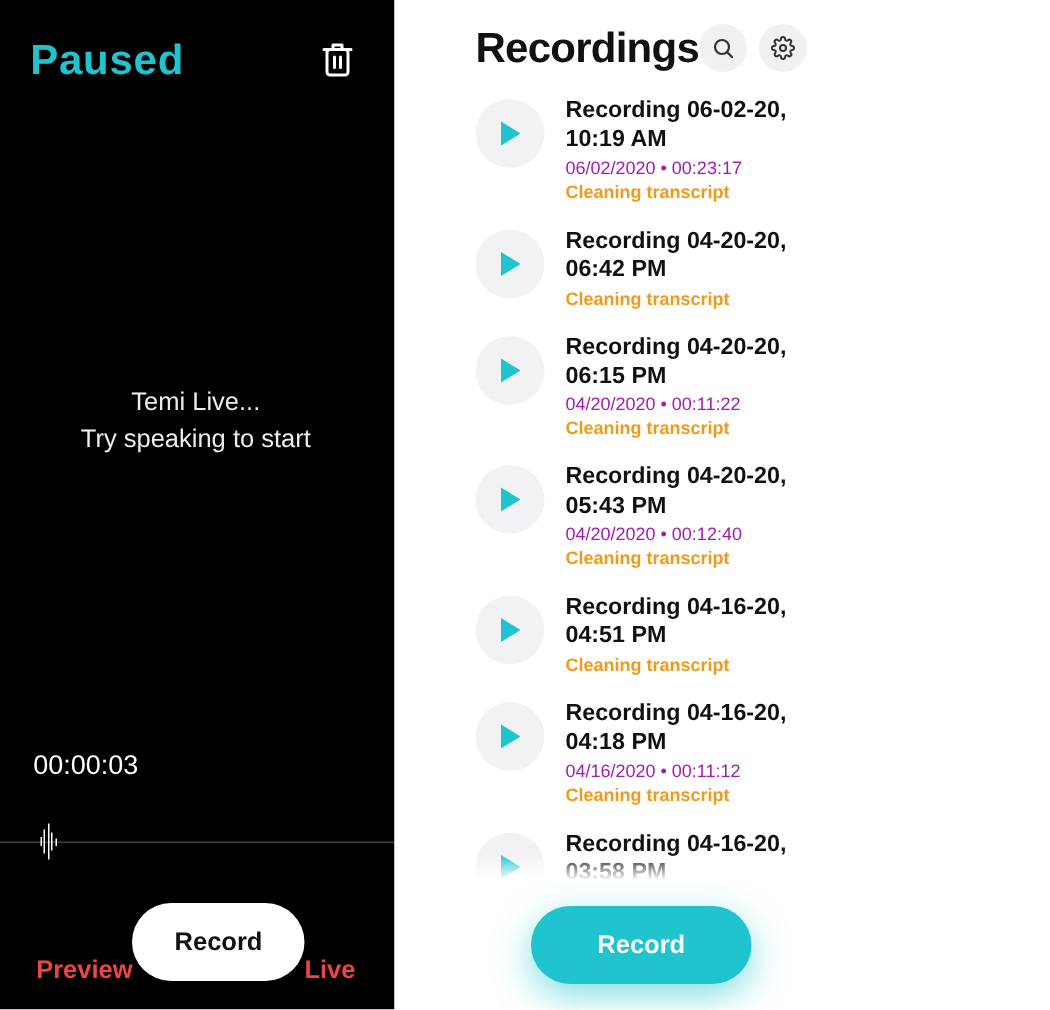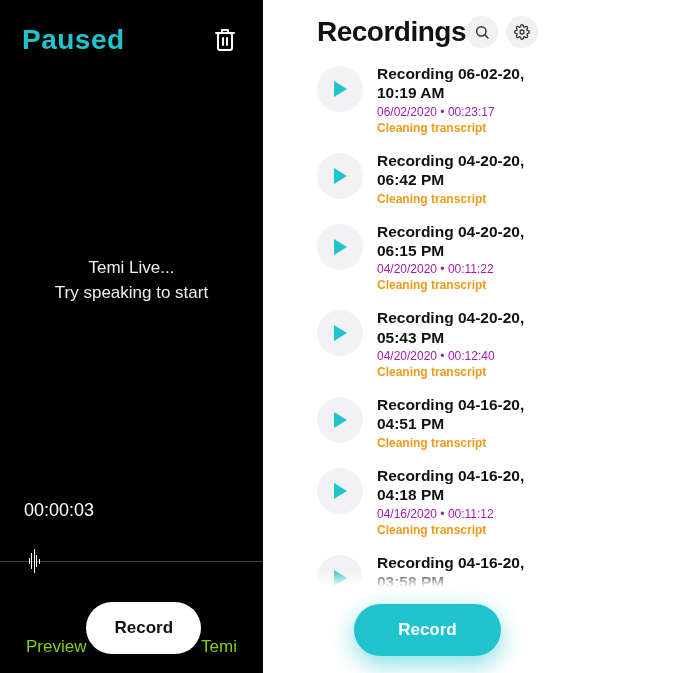--- a/index.html
+++ b/index.html
@@ -33,21 +33,21 @@
       width: 12px; height: 26px; display:flex; align-items:center; justify-content:center;
     }
     .wave-blip span{
       display:inline-block; width:1px; background:#fff; margin:0 1px;
     }
     .left-footer {
       height: 90px; display: flex; align-items: center; justify-content: space-between;
       padding: 0 26px;
     }
     .ghost-btn {
-      background: none; border: none; color: #84cc16; font-size: 17px; font-weight: 400; cursor: pointer; margin-top: 38px;
+      background: none; border: none; color: #ef4444; font-size: 17px; font-weight: 700; cursor: pointer; margin-top: 38px;
     }
     .resume-btn {
       background: #fff; color: #111; border: none; font-size: 17px; font-weight: 700;
       padding: 16px 28px; border-radius: 999px; cursor: pointer;
     }
     
     .right {
       width: 350px; height: 673px; background: #fff; color: #111; position: relative;
       display: flex; flex-direction: column; padding-left: 36px;
     }
@@ -121,21 +121,21 @@
           <span style="height:16px"></span>
           <span style="height:24px"></span>
           <span style="height:12px"></span>
           <span style="height:5px"></span>
       </div>
     </div>
 
     <div class="left-footer">
       <button class="ghost-btn">Preview</button>
       <button class="resume-btn">Record</button>
-      <button class="ghost-btn">Temi</button>
+      <button class="ghost-btn">Live</button>
     </div>
   </div>
 
   <div class="right">
     <div class="right-header">
       <div class="recordings-title">Recordings</div>
       <div class="hdr-icons">
         <button class="circ-btn">
           <svg width="16" height="16" viewBox="0 0 24 24" fill="none" stroke="#333" stroke-width="2.2" stroke-linecap="round">
             <circle cx="11" cy="11" r="7"></circle>

